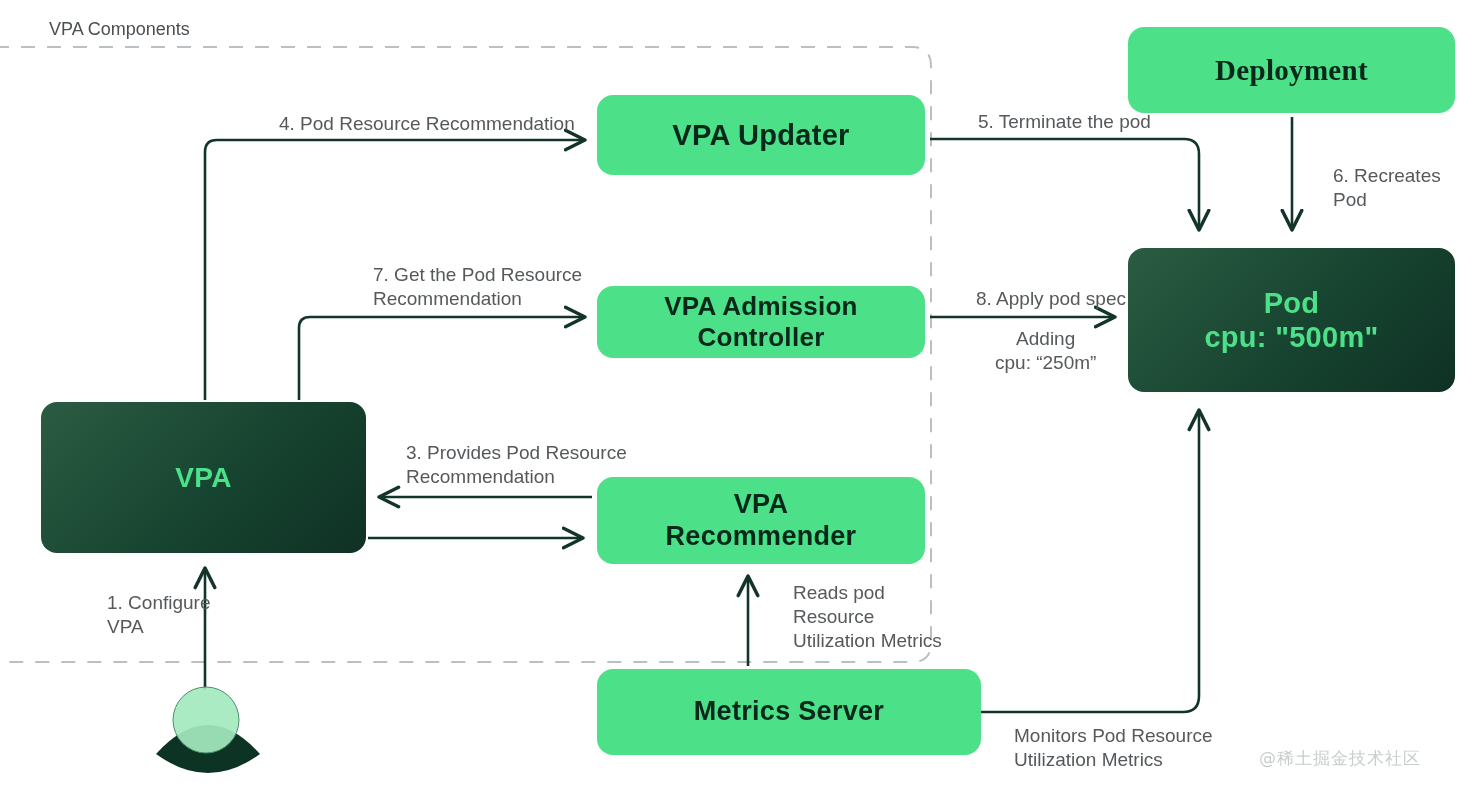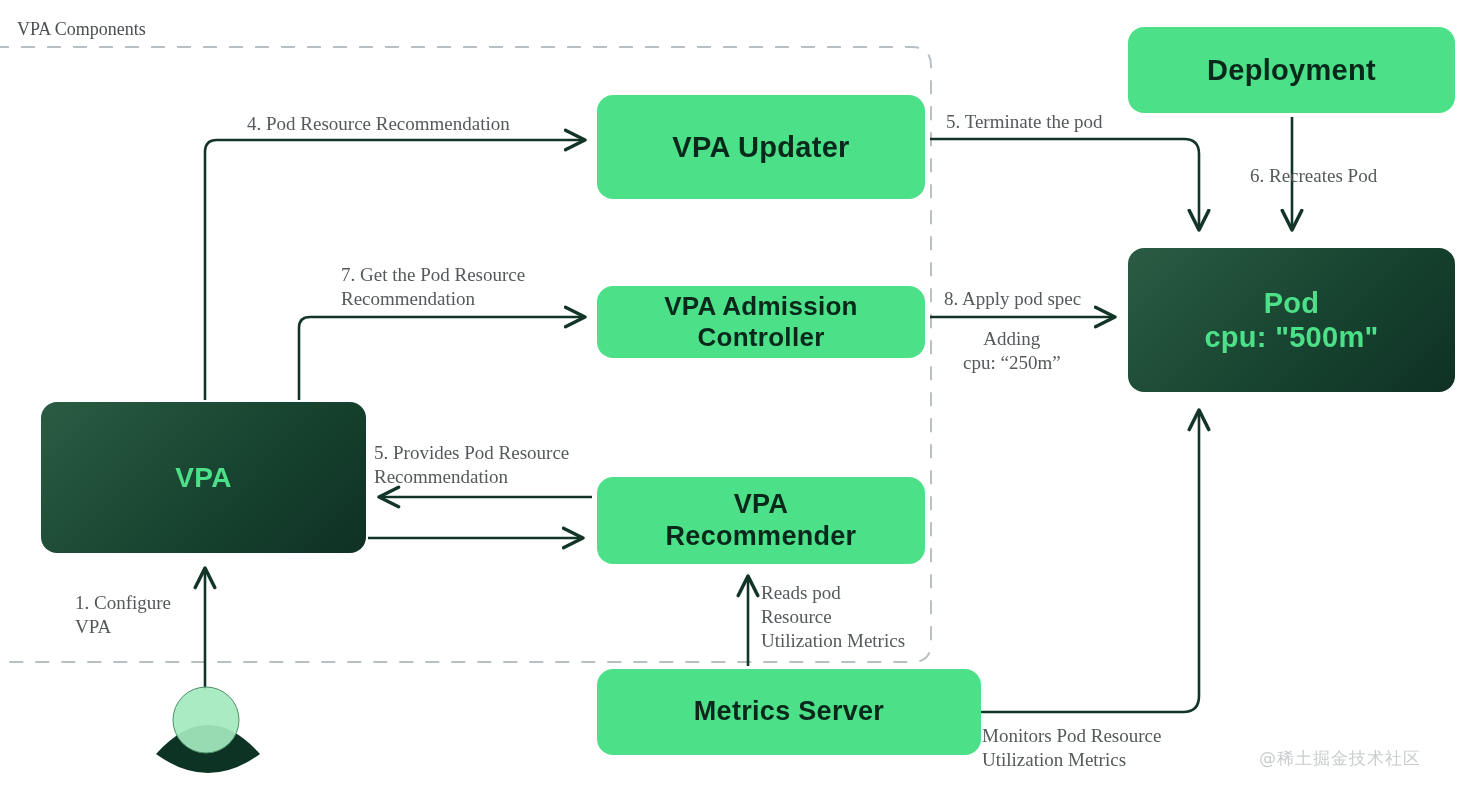--- a/index.html
+++ b/index.html
@@ -41,48 +41,49 @@
     background: #4ce188;
     color: #07281a;
     font-weight: bold;
   }
   .node-dark {
     background: linear-gradient(135deg, #2b5c43 0%, #174430 55%, #0f3124 100%);
     color: #4ce188;
     font-weight: bold;
   }
 
-  #node-vpa-updater      { left: 597px; top: 95px;  width: 328px; height: 104px;  font-size: 29px; }
+  #node-vpa-updater      { left: 597px; top: 95px;  width: 328px; height: 80px;  font-size: 29px; }
   #node-vpa-admission    { left: 597px; top: 286px; width: 328px; height: 72px;  font-size: 26px; }
   #node-vpa-recommender  { left: 597px; top: 477px; width: 328px; height: 87px;  font-size: 27px; }
   #node-metrics-server   { left: 597px; top: 669px; width: 384px; height: 86px;  font-size: 27px; }
-  #node-deployment       { left: 1128px; top: 27px; width: 327px; height: 86px;  font-size: 29px; }
+  #node-deployment       { left: 1128px; top: 27px; width: 327px; height: 86px;  font-size: 29px; font-family: Liberation Serif, serif; }
   #node-pod              { left: 1128px; top: 248px; width: 327px; height: 144px; font-size: 29px; }
   #node-vpa              { left: 41px;  top: 402px; width: 325px; height: 151px; font-size: 28px; }
 
   .node-line2 { display: block; }
 
   
   .lbl {
     position: absolute;
     color: #55595b;
     font-size: 19px;
     line-height: 1.26;
     white-space: pre-line;
-    font-family: Liberation Serif, serif;
+    font-family: Liberation Sans, sans-serif;
+    margin-left: 32px;
   }
   #lbl-section-title { left: 17px;  top: 18px;  font-size: 18px; color: #4a4f51; }
   #lbl-4             { left: 247px; top: 112px; }
   #lbl-7             { left: 341px; top: 263px; }
   #lbl-3             { left: 374px; top: 441px; }
   #lbl-2             { left: 374px; top: 549px; }
   #lbl-1             { left: 75px;  top: 591px; }
   #lbl-reads         { left: 761px; top: 581px; }
   #lbl-5             { left: 946px; top: 110px; }
-  #lbl-6             { left: 1250px;top: 164px; }
+  #lbl-6             { left: 1301px;top: 164px; }
   #lbl-8             { left: 944px; top: 287px; }
   #lbl-8b            { left: 963px; top: 327px; text-align: center; }
   #lbl-monitors      { left: 982px; top: 724px; }
 
   #watermark {
     position: absolute;
     left: 1259px;
     top: 747px;
     font-size: 17px;
     color: #c9cdce;
@@ -165,21 +166,21 @@
     <span>VPA</span>
   </div>
 
   <div class="lbl" id="lbl-section-title">VPA Components</div>
 
   <div class="lbl" id="lbl-4">4. Pod Resource Recommendation</div>
 
   <div class="lbl" id="lbl-7">7. Get the Pod Resource
 Recommendation</div>
 
-  <div class="lbl" id="lbl-3">5. Provides Pod Resource
+  <div class="lbl" id="lbl-3">3. Provides Pod Resource
 Recommendation</div>
 
 
   <div class="lbl" id="lbl-1">1. Configure
     VPA</div>
 
   <div class="lbl" id="lbl-reads">Reads pod
 Resource
 Utilization Metrics</div>
 

